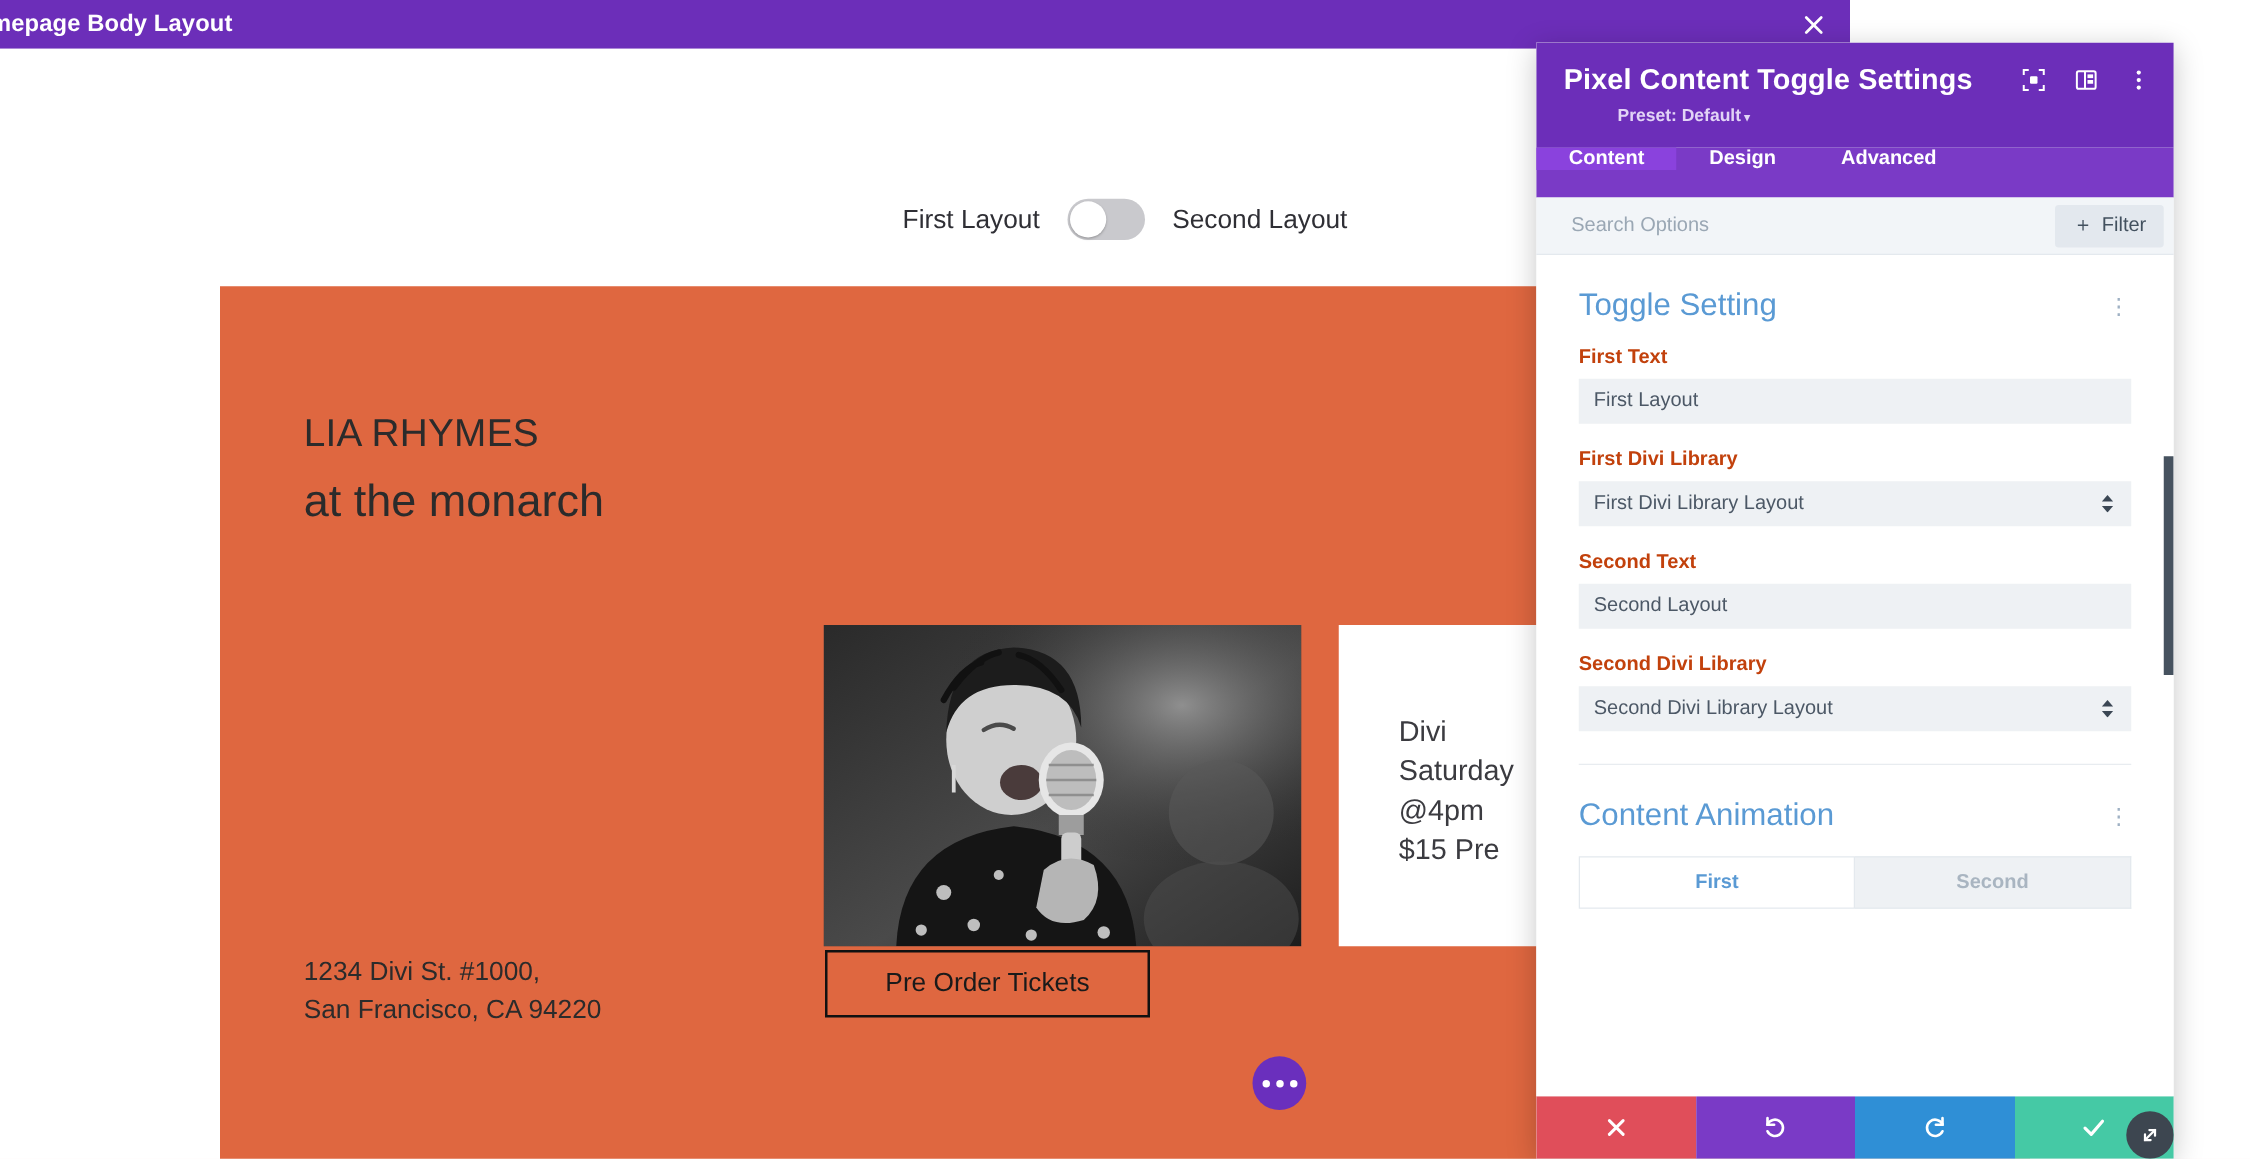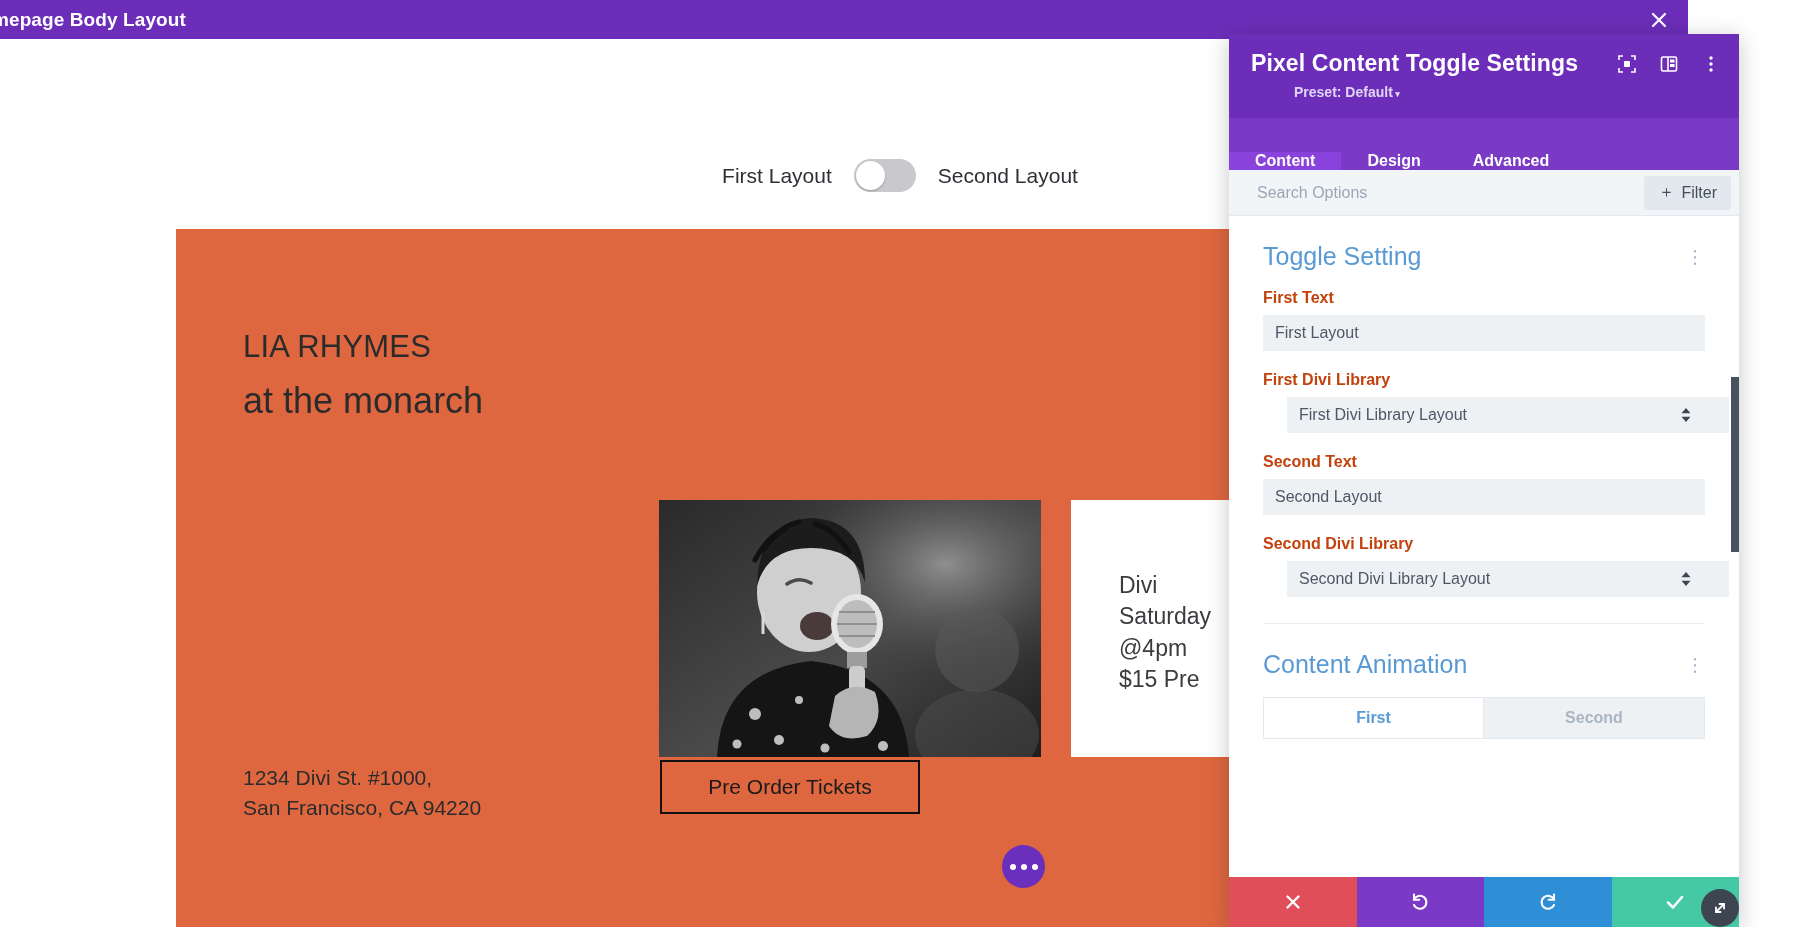--- a/index.html
+++ b/index.html
@@ -6,21 +6,21 @@
   html, body {
     width: 1800px; height: 927px;
     overflow: hidden;
     font-family: "Liberation Sans", sans-serif;
     background: #ffffff;
   }
 
   
   #topbar {
     position: absolute; top: 0; left: 0;
-    width: 1688px; height: 39px;
+    width: 1480px; height: 39px;
     background: #6c2eb9;
     display: flex; align-items: center;
   }
   #topbar-title {
     color: #ffffff;
     font-size: 19px;
     font-weight: bold;
     padding-left: 0px;
     margin-left: -8px;
     letter-spacing: .1px;
@@ -188,22 +188,22 @@
   #settings-preset .caret { font-size: 9px; }
   #header-icons {
     position: absolute; right: 18px; top: 20px;
     display: flex; align-items: center; gap: 22px;
   }
   .hdr-icon { width: 20px; height: 20px; cursor: pointer; color: #ffffff; }
   .hdr-icon svg { display:block; }
 
   #settings-tabs {
     background: #7a3ac6;
-    height: 52px;
-    display: flex; align-items: flex-end;
+    height: 40px;
+    display: flex; align-items: flex-start;
     flex: 0 0 auto;
   }
   .tab {
     padding: 0 26px;
     display: flex; align-items: center;
     color: #ffffff;
     font-size: 16px;
     font-weight: bold;
     cursor: pointer;
   }
@@ -290,21 +290,20 @@
     width: 100%;
     height: 36px;
     background: #eef1f4;
     border: none; outline: none;
     font-size: 16px;
     color: #4c5866;
     padding: 0 34px 0 12px;
     font-family: "Liberation Sans", sans-serif;
     appearance: none; -webkit-appearance: none;
     cursor: pointer;
-    margin-left: 24px;
   }
   .select-arrows {
     position: absolute; right: 14px; top: 50%;
     transform: translateY(-50%);
     display: flex; flex-direction: column; gap: 2px;
     pointer-events: none;
     color: #3b4754;
   }
   .section-divider {
     border-top: 1px solid #e8ecf0;

